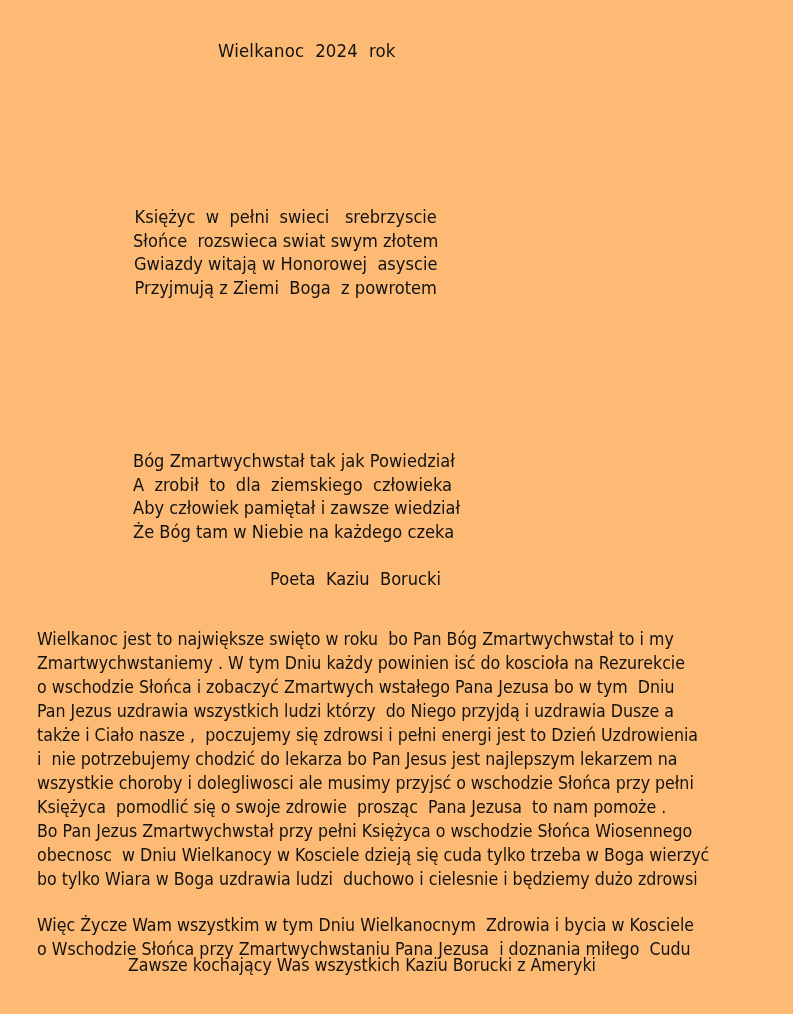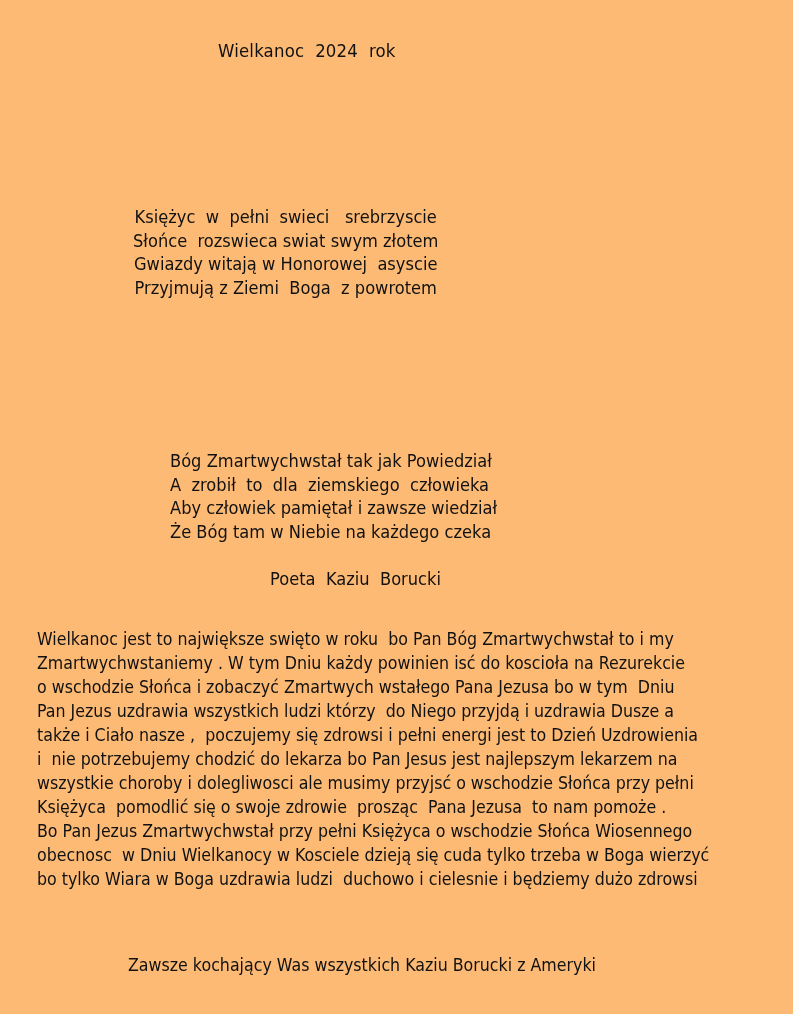--- a/index.html
+++ b/index.html
@@ -42,21 +42,21 @@
       font-size: 17.5px;
       line-height: 23.5px;
       height: 23.5px;
       white-space: pre;
       transform: scaleX(0.93);
       transform-origin: left top;
     }
     .stanza-1 { top: 90px; }
     .stanza-2 { top: 206px; text-align: center; }
     .stanza-3 { top: 328px; }
-    .stanza-4 { top: 450px; margin-left: 37px; }
+    .stanza-4 { top: 450px; }
     .signature {
       position: absolute;
       left: 270px;
       top: 569px;
       font-size: 17.5px;
       white-space: pre;
       transform: scaleX(0.93);
       transform-origin: left top;
     }
     .prose {
@@ -115,16 +115,20 @@
     <span class="line">Pan Jezus uzdrawia wszystkich ludzi którzy  do Niego przyjdą i uzdrawia Dusze a</span>
     <span class="line">także i Ciało nasze ,  poczujemy się zdrowsi i pełni energi jest to Dzień Uzdrowienia</span>
     <span class="line">i  nie potrzebujemy chodzić do lekarza bo Pan Jesus jest najlepszym lekarzem na</span>
     <span class="line">wszystkie choroby i dolegliwosci ale musimy przyjsć o wschodzie Słońca przy pełni</span>
     <span class="line">Księżyca  pomodlić się o swoje zdrowie  prosząc  Pana Jezusa  to nam pomoże .</span>
     <span class="line">Bo Pan Jezus Zmartwychwstał przy pełni Księżyca o wschodzie Słońca Wiosennego</span>
     <span class="line">obecnosc  w Dniu Wielkanocy w Kosciele dzieją się cuda tylko trzeba w Boga wierzyć</span>
     <span class="line">bo tylko Wiara w Boga uzdrawia ludzi  duchowo i cielesnie i będziemy dużo zdrowsi</span>
   </div>
 
+  <div class="prose prose-2">
+    <span class="line">Więc Życze Wam wszystkim w tym Dniu Wielkanocnym  Zdrowia i bycia w Kosciele</span>
+    <span class="line">o Wschodzie Słońca przy Zmartwychwstaniu Pana Jezusa  i doznania miłego  Cudu</span>
+  </div>
 
   <div class="closing">Zawsze kochający Was wszystkich Kaziu Borucki z Ameryki</div>
 
 </div>
 
 </body></html>

